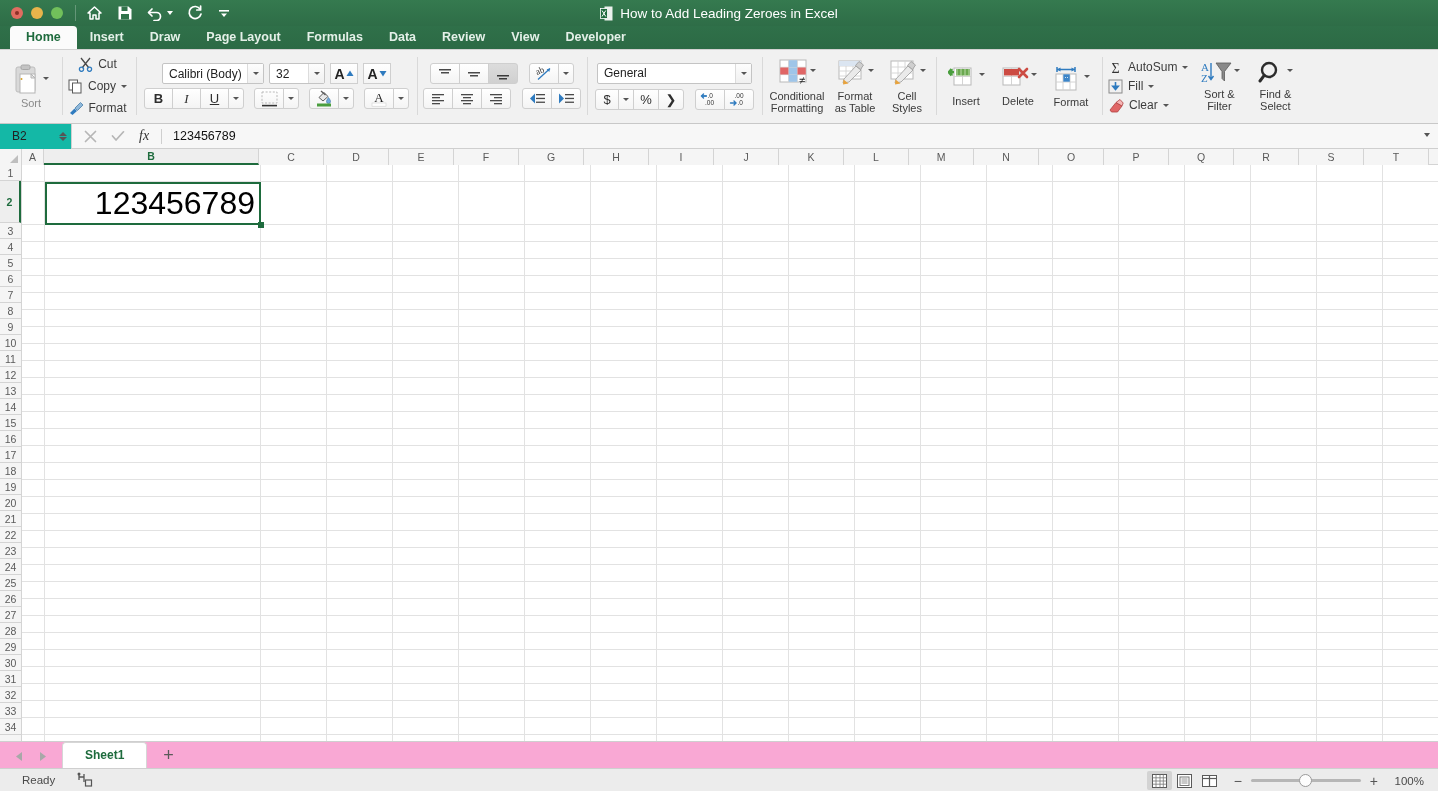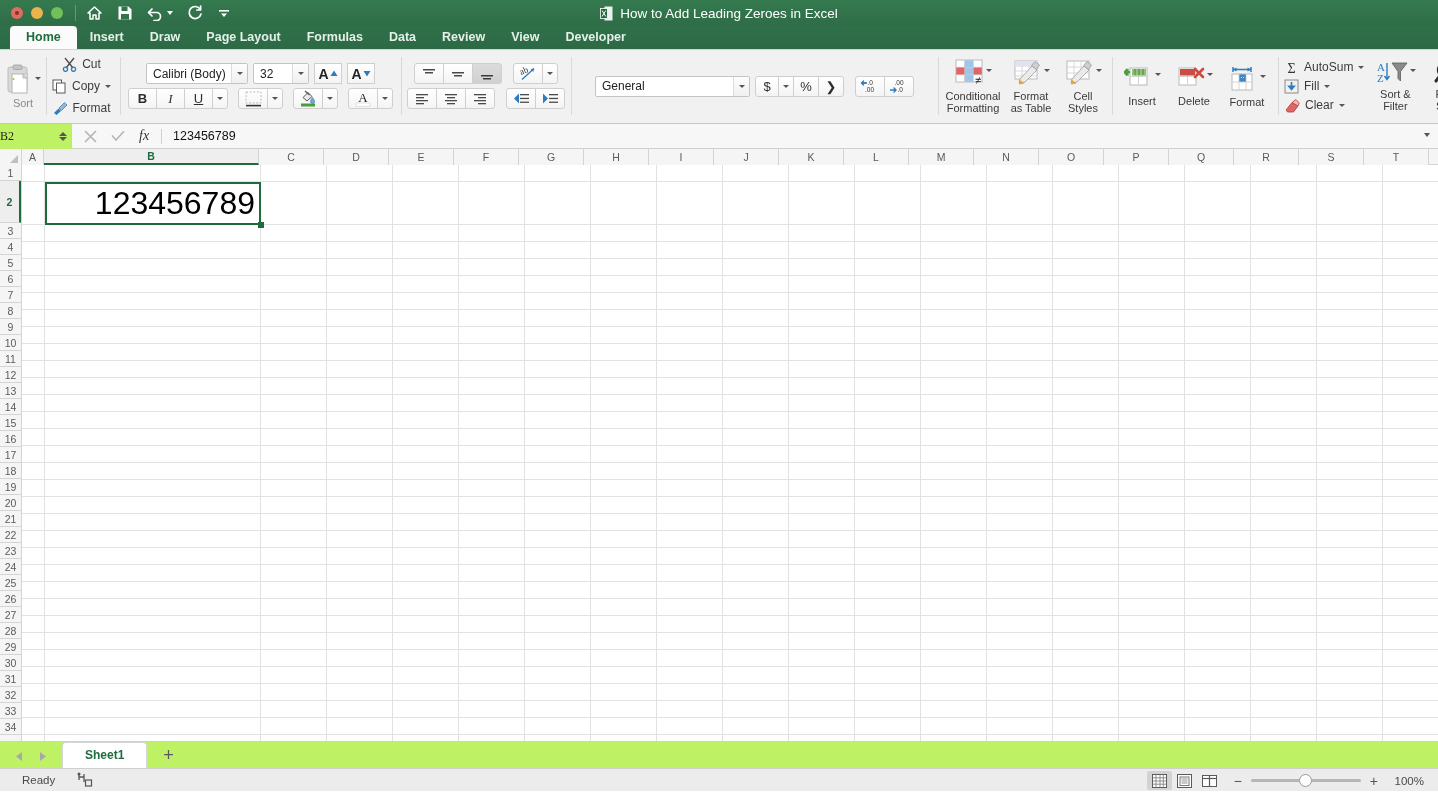--- a/index.html
+++ b/index.html
@@ -110,43 +110,43 @@
   .caretbtn { width:14px; }
   .caret { width:0;height:0;border-left:3.5px solid transparent;border-right:3.5px solid transparent;border-top:4px solid #555; }
   .caret.sm { border-left-width:3px;border-right-width:3px;border-top-width:3.5px; }
 
   
   .aligngrp { flex-direction:column; justify-content:center; gap:4px; padding: 0 6px; }
   .wrapcol { display:flex; flex-direction:column; gap:6px; justify-content:center; padding-left:8px; }
   .wrapbtn { display:flex; align-items:center; gap:6px; font-size:12px; color:#3c3c3c; }
 
   
-  .numgrp { flex-direction:row; justify-content:center; gap:5px; padding: 0 24px; }
+  .numgrp { flex-direction:column; justify-content:center; gap:5px; padding: 0 8px; }
 
   
   .bigbtn {
     width: 56px; display:flex; flex-direction:column; align-items:center; justify-content:center; gap:2px;
   }
   .bigbtn .lbl { font-size:11px; line-height:12px; text-align:center; color:#3a3a3a; }
   .bigicon { display:flex; align-items:flex-start; gap:1px; }
 
   
   .editgrp { padding: 0 6px; }
   .edcol { display:flex; flex-direction:column; justify-content:center; gap:4px; }
   .edrow { display:flex; align-items:center; gap:5px; font-size:12px; color:#3c3c3c; }
 
   
   .fbar {
     height: 25px; background:#f7f7f7; border-bottom:1px solid #cfcfcf;
     display:flex; align-items:center; position:relative;
   }
   .namebox {
-    width: 72px; height:25px; background:#bef264; border-right:1px solid #cfcfcf;
-    display:flex; align-items:center; justify-content:space-between; padding: 0 4px 0 0;
-    font-size:12px; color:#222;font-family:Liberation Serif, serif;
+    width: 72px; height:25px; background:#14b8a6; border-right:1px solid #cfcfcf;
+    display:flex; align-items:center; justify-content:space-between; padding: 0 4px 0 12px;
+    font-size:12px; color:#222;
   }
   .spin { display:flex; flex-direction:column; gap:1px; }
   .tri-up { width:0;height:0;border-left:4px solid transparent;border-right:4px solid transparent;border-bottom:4px solid #555; }
   .tri-dn { width:0;height:0;border-left:4px solid transparent;border-right:4px solid transparent;border-top:4px solid #555; }
   .fbtns { display:flex; align-items:center; gap:14px; padding: 0 12px; }
   .fx { font-family: "Liberation Serif", serif; font-style: italic; font-size: 14px; color:#333; }
   .fbar-sep { width:1px; height:15px; background:#cfcfcf; }
   .finput { flex:1; font-size:12.5px; color:#111; padding-left:11px; }
   .fbar-caret { position:absolute; right:8px; top:9px; }
 
@@ -177,21 +177,21 @@
   .gridline-v { position:absolute; top:0; bottom:0; width:1px; background:#e2e2e2; }
   .gridline-h { position:absolute; left:0; right:0; height:1px; background:#e2e2e2; }
   .selcell {
     position:absolute; border:2px solid #1e6b3d; background:#fff;
     display:flex; align-items:center; justify-content:flex-end;
     font-size:32px; color:#000; padding-right:4px; font-family:"Liberation Sans", sans-serif;
   }
   .selhandle { position:absolute; width:6px; height:6px; background:#1e6b3d; }
 
   
-  .sheetbar { height:27px; background:#bef264; border-top:1px solid #cfcfcf; display:flex; align-items:flex-end; }
+  .sheetbar { height:27px; background:#f9a8d4; border-top:1px solid #cfcfcf; display:flex; align-items:flex-end; }
   .navarrows { display:flex; align-items:center; gap:12px; padding: 0 14px 6px 14px; }
   .sheettab {
     background:#ffffff; font-size:12px; color:#1e6b3d; font-weight:bold;
     padding: 5px 22px 6px 22px; border-radius:4px 4px 0 0; border:1px solid #d6d6d6; border-bottom:none;
   }
   .addsheet { padding: 0 16px 4px 16px; font-size:18px; color:#5a5a5a; line-height:18px; }
 
   
   .statusbar {
     height:23px; background:#ececec; border-top:1px solid #cfcfcf;

